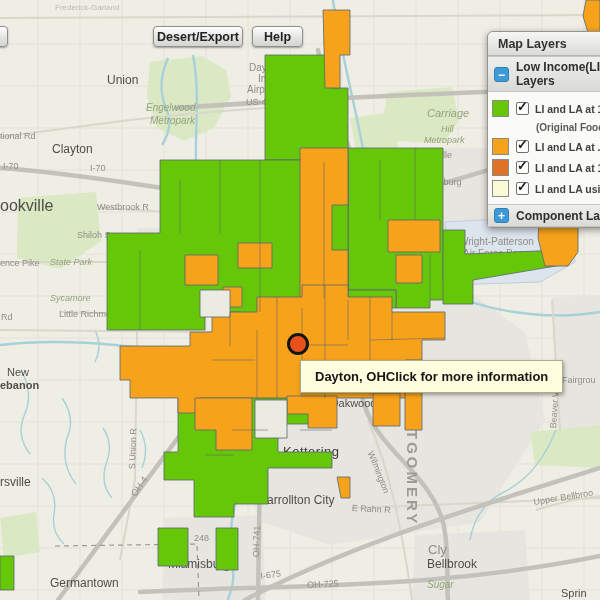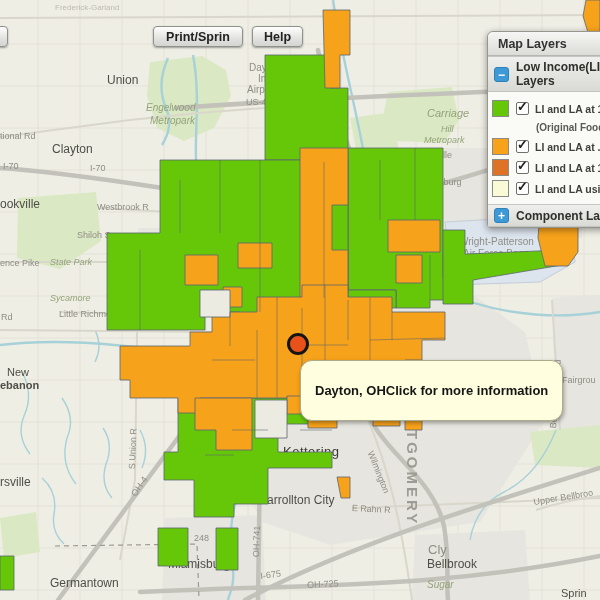--- a/index.html
+++ b/index.html
@@ -11,22 +11,22 @@
   .lab-city{color:#4E4E48;}
   .lab-city2{color:#3A3A36;letter-spacing:.5px;}
   .lab-road{color:#8E8E85;}
   .lab-park{color:#93A37A;font-style:italic;}
   .lab-county{color:#9C9C94;font-weight:bold;letter-spacing:3px;}
   .lab-faint{color:#BDBBB1;}
   
   #marker{position:absolute;left:287px;top:333px;width:22px;height:22px;border-radius:50%;
     border:3px solid #151515;box-sizing:border-box;}
   
-  #tooltip{position:absolute;left:300px;top:360px;height:27px;line-height:27px;padding:16px 14px;
-    background:#FFFFE0;border:1px solid #ABAB8D;border-radius:12px;font-size:13px;font-weight:bold;
+  #tooltip{position:absolute;left:300px;top:360px;height:27px;line-height:27px;padding:2px 14px;
+    background:#FFFFE0;border:1px solid #ABAB8D;border-radius:0;font-size:13px;font-weight:bold;
     color:#151515;white-space:nowrap;box-shadow:1px 2px 4px rgba(0,0,0,.35);}
   
   .btn{position:absolute;top:26px;height:21px;display:flex;align-items:center;justify-content:center;
     background:linear-gradient(#FEFEFE,#E2E2E0 60%,#D4D4D2);border:1px solid #8F8F8B;border-radius:4px;
     font-size:12.5px;font-weight:bold;color:#222;box-shadow:0 1px 2px rgba(0,0,0,.35);box-sizing:border-box;cursor:pointer;}
   .btn-partial{left:-40px;width:48px;}
   .btn-change{left:17px;width:123px;}
   .btn-print{left:153px;width:90px;}
   .btn-help{left:252px;width:51px;text-align:center;}
   
@@ -144,21 +144,21 @@
       <span class="lab-park" style="left: 150px; top: 116px; font-size: 10px;">Metropark</span>
       <span class="lab-park" style="left: 427px; top: 108px; font-size: 11px;">Carriage</span>
       <span class="lab-park" style="left: 441px; top: 125px; font-size: 9px;">Hill</span>
       <span class="lab-park" style="left: 424px; top: 136px; font-size: 9px;">Metropark</span>
       <span class="lab-road" style="left: 0px; top: 132px; font-size: 9px;">tional Rd</span>
       <span class="lab-city" style="left: 52px; top: 143px; font-size: 12px;">Clayton</span>
       <span class="lab-road" style="left: 3px; top: 162px; font-size: 9px;">I-70</span>
       <span class="lab-road" style="left: 90px; top: 164px; font-size: 9px;">I-70</span>
       <span class="lab-road" style="left: 408px; top: 151px; font-size: 9px;">Taylorsville</span>
       <span class="lab-road" style="left: 402px; top: 178px; font-size: 9px;">Chambersburg</span>
-      <span class="lab-city" style="left: 0px; top: 198px; font-size: 12px;">ookville</span>
+      <span class="lab-city" style="left: 0px; top: 198px; font-size: 16px;">ookville</span>
       <span class="lab-road" style="left: 97px; top: 203px; font-size: 9px;">Westbrook R</span>
       <span class="lab-road" style="left: 77px; top: 231px; font-size: 9px;">Shiloh S</span>
       <span class="lab-park" style="left: 50px; top: 246px; font-size: 9px; margin-top: 48px;">Sycamore</span>
       <span class="lab-park" style="left: 50px; top: 258px; font-size: 9px;">State Park</span>
       <span class="lab-road" style="left: 0px; top: 259px; font-size: 9px;">ence Pike</span>
       <span class="lab-city" style="left: 162px; top: 258px; font-size: 11px;">Trot</span>
       <span class="lab-road" style="left: 459px; top: 237px; font-size: 10px;">Wright-Patterson</span>
       <span class="lab-road" style="left: 463px; top: 249px; font-size: 10px;">Air Force Base</span>
       <span class="lab-road" style="left: 1px; top: 313px; font-size: 9px;">Rd</span>
       <span class="lab-road" style="left: 59px; top: 310px; font-size: 9px;">Little Richmond Rd</span>
@@ -237,21 +237,21 @@
       <path d="M232,430 L268,430" fill="none" stroke="#5A6570" stroke-width="1" stroke-opacity="0.55"></path>
       <path d="M300,430 L332,430" fill="none" stroke="#5A6570" stroke-width="1" stroke-opacity="0.55"></path>
       <path d="M205,455 L234,455" fill="none" stroke="#5A6570" stroke-width="1" stroke-opacity="0.55"></path>
     </svg>
 
   <div id="marker" style="background: rgb(232, 82, 26);"></div>
 
   <div id="tooltip">Dayton, OHClick for more information</div>
 
   <div class="btn btn-partial"></div>
-  <div class="btn btn-print">Print/Sprin</div>
+  <div class="btn btn-print">Desert/Export</div>
   <div class="btn btn-help">Help</div>
 
   <div id="panel">
     <div id="panel-header">Map Layers</div>
     <div class="section-bar">
       <div class="blue-icon">−</div>
       <span>Low Income(LI) and Low Access(LA) Layers</span>
     </div>
     <div id="legend">
         <div class="legend-row">

